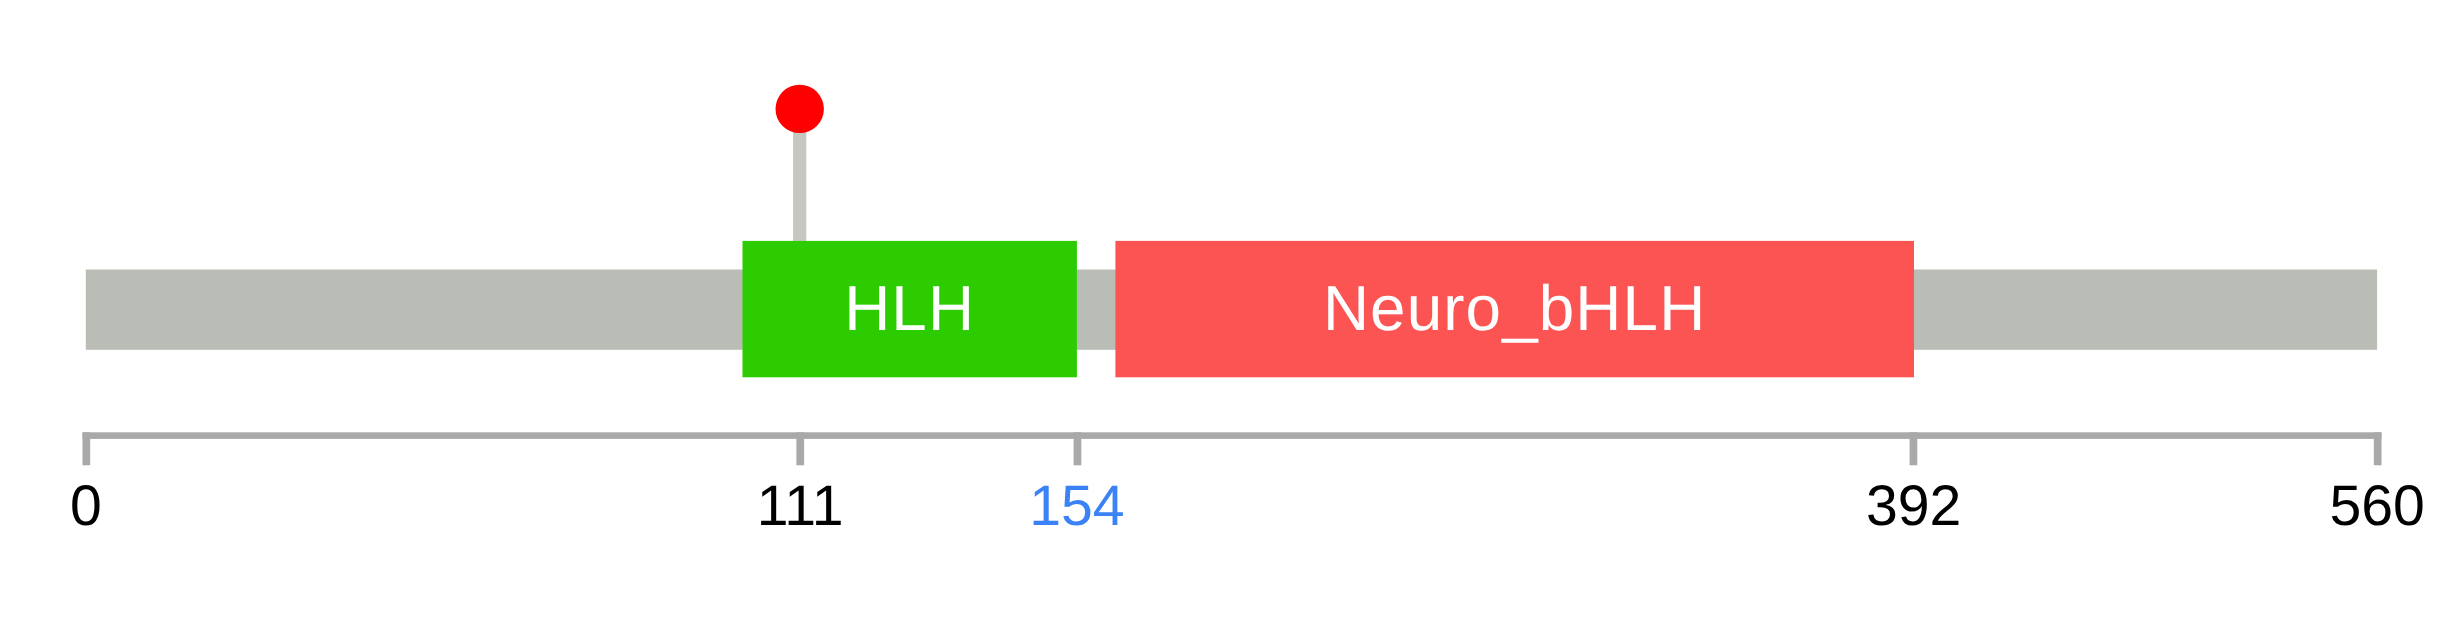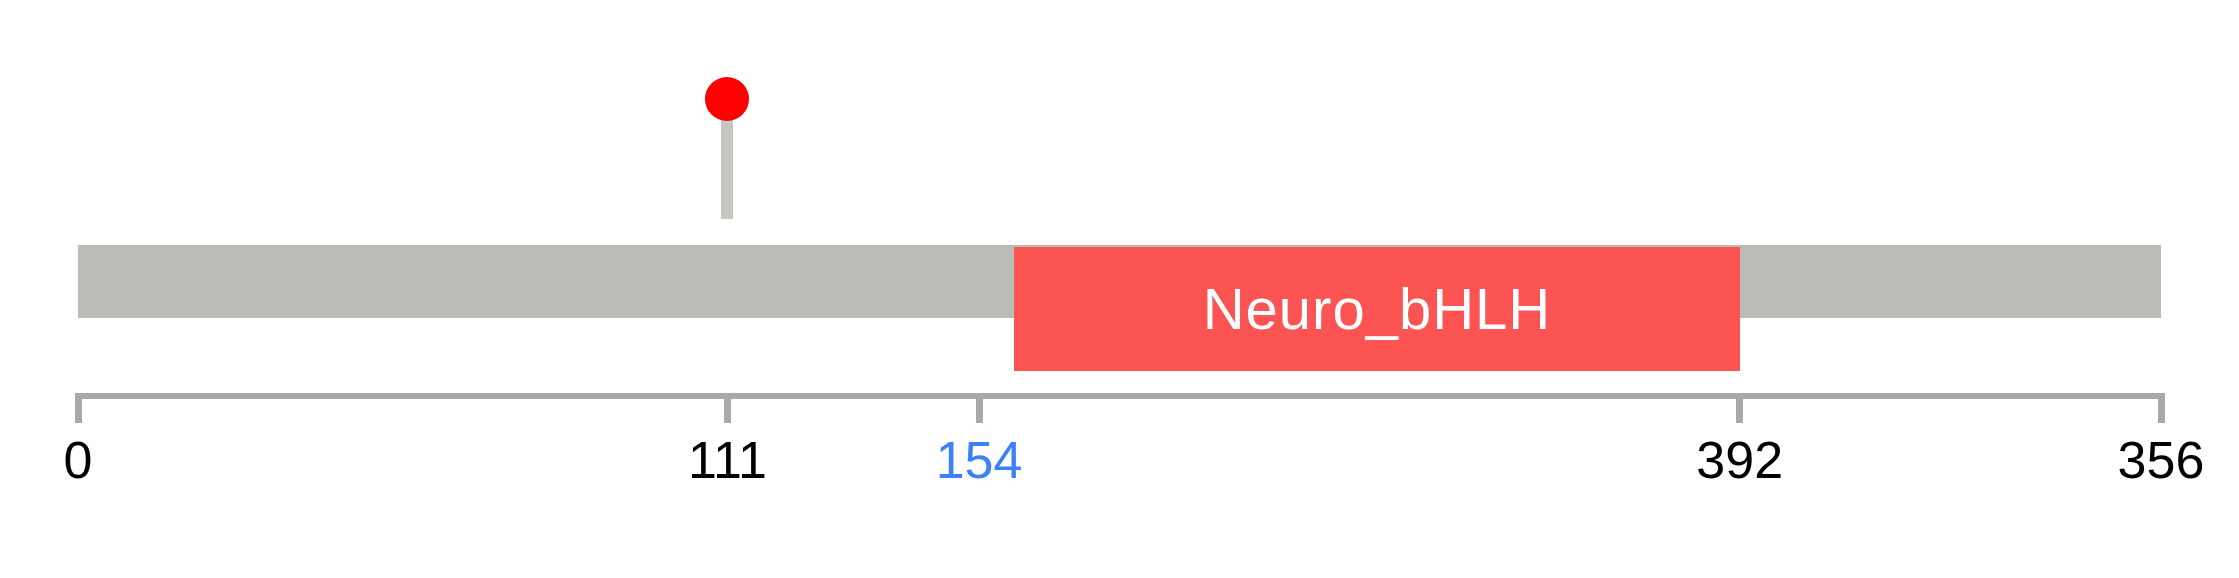--- a/index.html
+++ b/index.html
@@ -32,27 +32,30 @@
     white-space: nowrap;
   }
 </style>
 </head>
 <body>
 
 <div id="canvas">
     <div class="abs backbone" style="left: 78px; top: 245px; width: 2083px; height: 73px; background: rgb(186, 189, 182);"></div>
     <div class="abs " style="left: 721.475px; top: 99px; width: 12px; height: 120px; background: rgb(197, 200, 193);"></div>
     <div class="abs lollipop-circle" style="left: 705.475px; top: 77px; width: 44px; height: 44px; background: rgb(255, 0, 0);"></div>
-    <div class="abs domain-box" style="left: 1014.18px; top: 219px; width: 725.539px; height: 124px; background: rgb(252, 83, 83); margin-top: 28px;">
+    <div class="abs domain-box" style="left: 674.815px; top: 219px; width: 304.258px; height: 124px; background: rgb(45, 204, 0);">
+      <span class="domain-label" style="color: rgb(255, 255, 255);">HLH</span>
+    </div>
+    <div class="abs domain-box" style="left: 1014.18px; top: 219px; width: 725.539px; height: 124px; background: rgb(252, 83, 83);">
       <span class="domain-label" style="color: rgb(255, 255, 255);">Neuro_bHLH</span>
     </div>
     <div class="abs " style="left: 74.5px; top: 393px; width: 2090px; height: 6px; background: rgb(169, 169, 169);"></div>
     <div class="abs " style="left: 74.5px; top: 393px; width: 7px; height: 30px; background: rgb(169, 169, 169);"></div>
     <div class="abs axis-tick-label" style="left: 78px; top: 434px; color: rgb(0, 0, 0);">0</div>
     <div class="abs " style="left: 723.975px; top: 393px; width: 7px; height: 30px; background: rgb(169, 169, 169);"></div>
     <div class="abs axis-tick-label" style="left: 727.475px; top: 434px; color: rgb(0, 0, 0);">111</div>
     <div class="abs " style="left: 975.573px; top: 393px; width: 7px; height: 30px; background: rgb(169, 169, 169);"></div>
     <div class="abs axis-tick-label" style="left: 979.073px; top: 434px; color: #3b82f6;">154</div>
     <div class="abs " style="left: 1736.22px; top: 393px; width: 7px; height: 30px; background: rgb(169, 169, 169);"></div>
     <div class="abs axis-tick-label" style="left: 1739.72px; top: 434px; color: rgb(0, 0, 0);">392</div>
     <div class="abs " style="left: 2157.5px; top: 393px; width: 7px; height: 30px; background: rgb(169, 169, 169);"></div>
-    <div class="abs axis-tick-label" style="left: 2161px; top: 434px; color: rgb(0, 0, 0);">356</div>
+    <div class="abs axis-tick-label" style="left: 2161px; top: 434px; color: rgb(0, 0, 0);">560</div>
   </div>
 
 </body></html>

